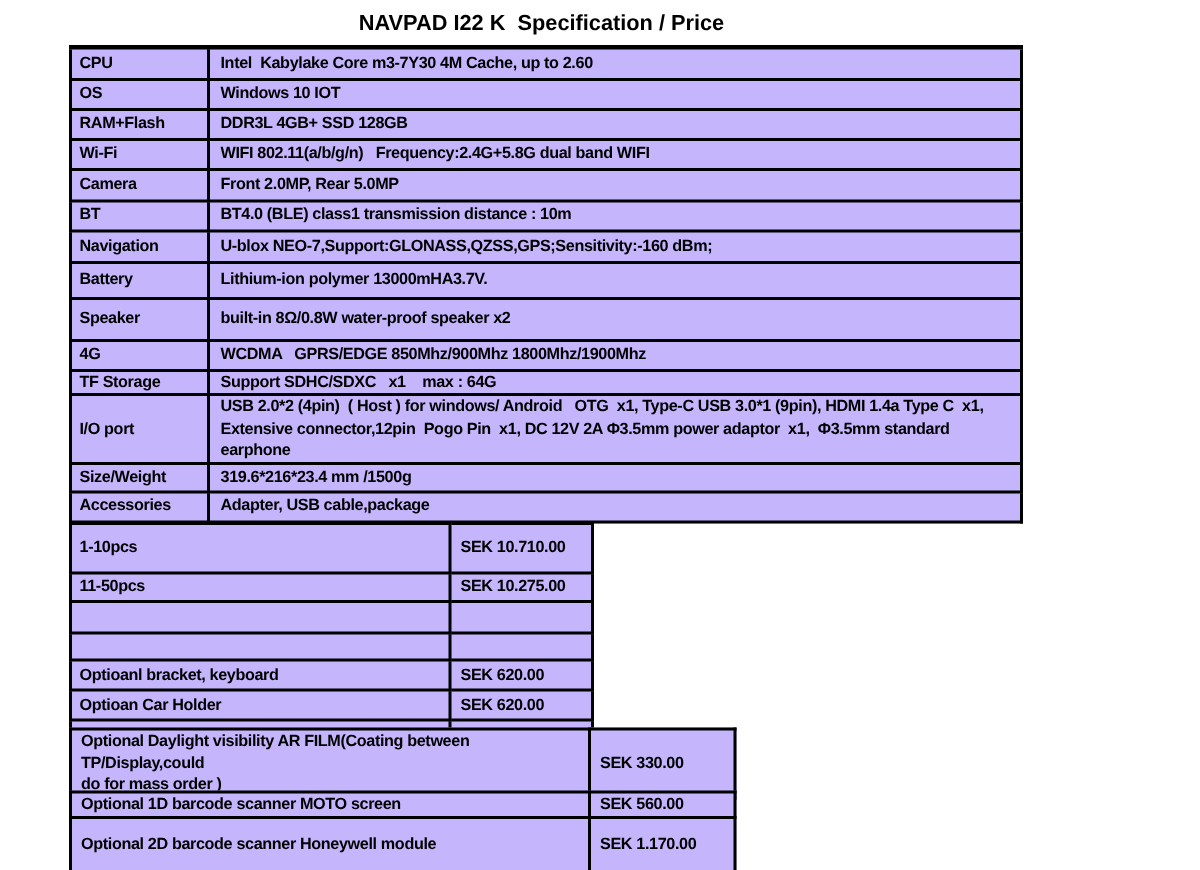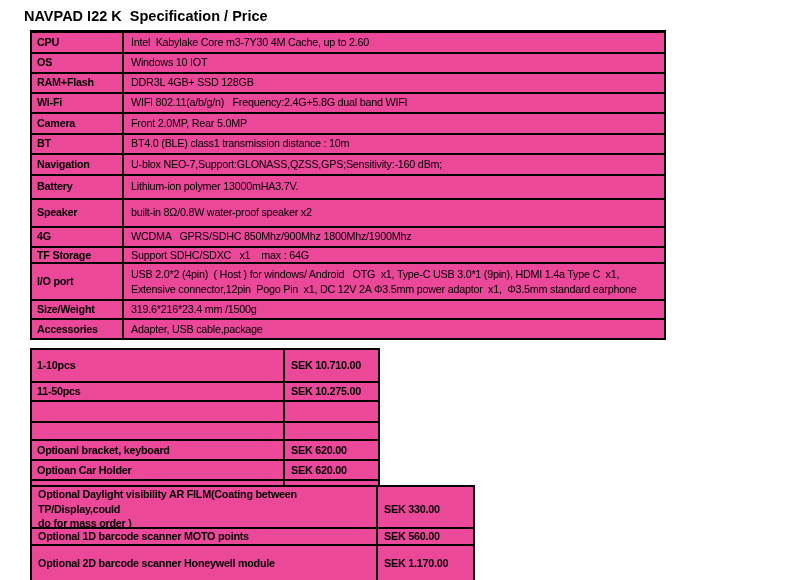--- a/index.html
+++ b/index.html
@@ -2,27 +2,27 @@
 <html><head>
 <meta charset="utf-8">
 <style>
   html,body{margin:0;padding:0;}
   body{
     position:relative;width:800px;height:580px;overflow:hidden;
     background:#ffffff;color:#000;
     font-family:"Liberation Sans", sans-serif;
   }
   .ttl{
-    position:absolute;left:24px;top:8px;width:634px;
-    font-weight:bold;font-size:14.5px;white-space:pre;
+    position:absolute;left:44px;top:8px;width:634px;
+    text-align:center;font-weight:bold;font-size:14.5px;white-space:pre;
   }
-  table{border-collapse:collapse;position:absolute;table-layout:fixed;background:#ec4899;}
+  table{border-collapse:collapse;position:absolute;table-layout:fixed;background:#c4b5fd;margin-left:16px;}
   td{
     border:2px solid #000;font-size:10.8px;letter-spacing:-0.25px;
-    vertical-align:middle;overflow:hidden;line-height:1.35;
+    vertical-align:middle;overflow:hidden;line-height:1.35;font-weight:bold;
   }
   .lb{font-weight:bold;padding:0 2px 0 5px;white-space:pre-wrap;}
   .val{padding:0 4px 0 7px;white-space:pre-wrap;}
   .plain{font-weight:bold;padding:0 4px 0 6px;white-space:pre-wrap;}
   #spec{left:30px;top:30px;width:634px;border-top:3px solid #000;}
   #price1{left:30px;top:348px;width:348px;}
   #arfilm{left:30px;top:485px;width:443px;}
   #barcode{left:30px;top:527px;width:443px;}
 </style>
 </head>
@@ -67,21 +67,21 @@
   <tr style="height:24px">
         <td class="lb">Battery</td>
         <td class="val">Lithium-ion polymer 13000mHA3.7V.</td>
       </tr>
   <tr style="height:28px">
         <td class="lb">Speaker</td>
         <td class="val">built-in 8Ω/0.8W water-proof speaker x2</td>
       </tr>
   <tr style="height:20px">
         <td class="lb">4G</td>
-        <td class="val">WCDMA   GPRS/SDHC 850Mhz/900Mhz 1800Mhz/1900Mhz</td>
+        <td class="val">WCDMA   GPRS/EDGE 850Mhz/900Mhz 1800Mhz/1900Mhz</td>
       </tr>
   <tr style="height:15px">
         <td class="lb">TF Storage</td>
         <td class="val">Support SDHC/SDXC   x1    max : 64G</td>
       </tr>
   <tr style="height:37px">
         <td class="lb">I/O port</td>
         <td class="val">USB 2.0*2 (4pin)  ( Host ) for windows/ Android   OTG  x1, Type-C USB 3.0*1 (9pin), HDMI 1.4a Type C  x1,
 Extensive connector,12pin  Pogo Pin  x1, DC 12V 2A Φ3.5mm power adaptor  x1,  Φ3.5mm standard earphone</td>
       </tr>
@@ -147,21 +147,21 @@
 </tbody>
   </table>
 
 <table id="barcode">
   <colgroup>
       <col style="width:346px">
       <col style="width:97px">
     </colgroup>
   <tbody>
       <tr style="height:17px">
-        <td class="plain">Optional 1D barcode scanner MOTO points</td>
+        <td class="plain">Optional 1D barcode scanner MOTO screen</td>
         <td class="plain">SEK 560.00</td>
       </tr>
   <tr style="height:36px">
         <td class="plain">Optional 2D barcode scanner Honeywell module</td>
         <td class="plain">SEK 1.170.00</td>
       </tr>
   <tr style="height:18px">
         <td class="plain"></td>
         <td class="plain"></td>
       </tr>

